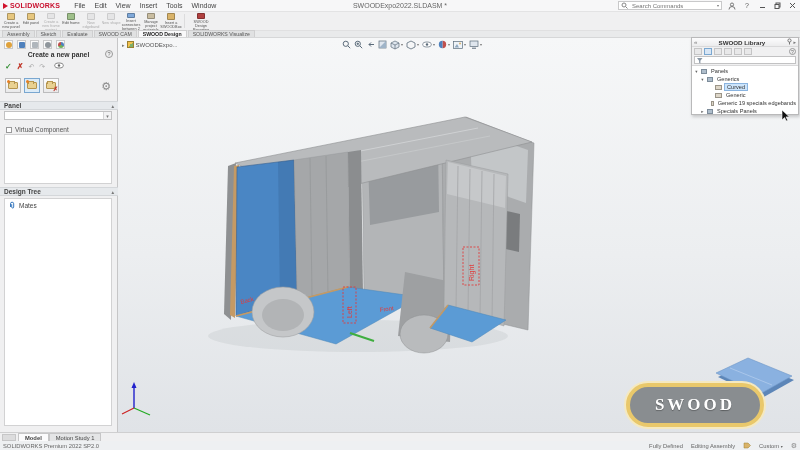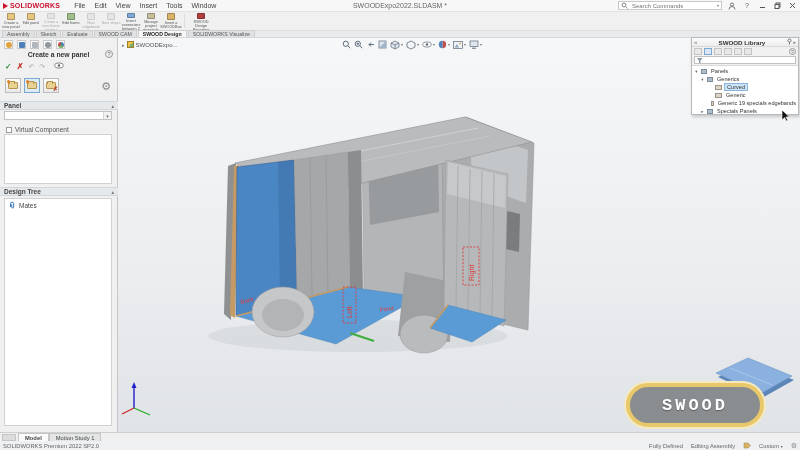--- a/index.html
+++ b/index.html
@@ -77,21 +77,21 @@
   .vp svg.scene{position:absolute;top:0;left:0;}
   .flyout{position:absolute;top:3px;left:4px;display:flex;align-items:center;gap:2px;font-size:6px;color:#555;}
   .asm-ic{display:inline-block;width:7px;height:7px;background:linear-gradient(135deg,#f2c14e 50%,#7fb069 50%);border:1px solid #9c8030;}
   .headsup{position:absolute;top:1px;left:224px;display:flex;align-items:center;gap:3px;height:11px;}
   .hicon{display:flex;align-items:center;gap:1px;}
   .hicon .caret{font-size:4px;color:#777;}
   .wm-pill{position:absolute;left:508px;top:345px;width:138px;height:44px;border-radius:22px;
            background:#898d90;border:4px solid #e9c86b;box-shadow:0 0 0 2px #f5e9c0;
            display:flex;align-items:center;justify-content:center;}
   .wm-pill span{color:#fff;font-weight:bold;font-size:17px;letter-spacing:3px;
-                font-family:Liberation Mono, monospace;text-shadow:0 1px 1px rgba(0,0,0,.35);}
+                font-family:Liberation Serif, serif;text-shadow:0 1px 1px rgba(0,0,0,.35);}
   
   .lib{position:absolute;top:37px;left:691px;width:108px;height:78px;background:#f0f0f1;
        border:1px solid #b9b9ba;box-shadow:1px 2px 3px rgba(0,0,0,.18);font-size:5.6px;}
   .lib-hdr{height:9px;background:linear-gradient(#fcfcfd,#ececed);border-bottom:1px solid #d9d9da;
            display:flex;align-items:center;padding:0 2px;color:#333;}
   .lib-hdr b{flex:1;text-align:center;font-size:6.2px;}
   .lib-tools{height:9px;display:flex;align-items:center;gap:2px;padding:0 2px;}
   .ltool{width:8px;height:7px;border:1px solid #c4c4c5;background:#e8e8e9;}
   .ltool.on{background:#d8e6f5;border-color:#7aa7d0;}
   .lib-help{margin-left:auto;width:7px;height:7px;border:1px solid #999;border-radius:50%;font-size:5px;

